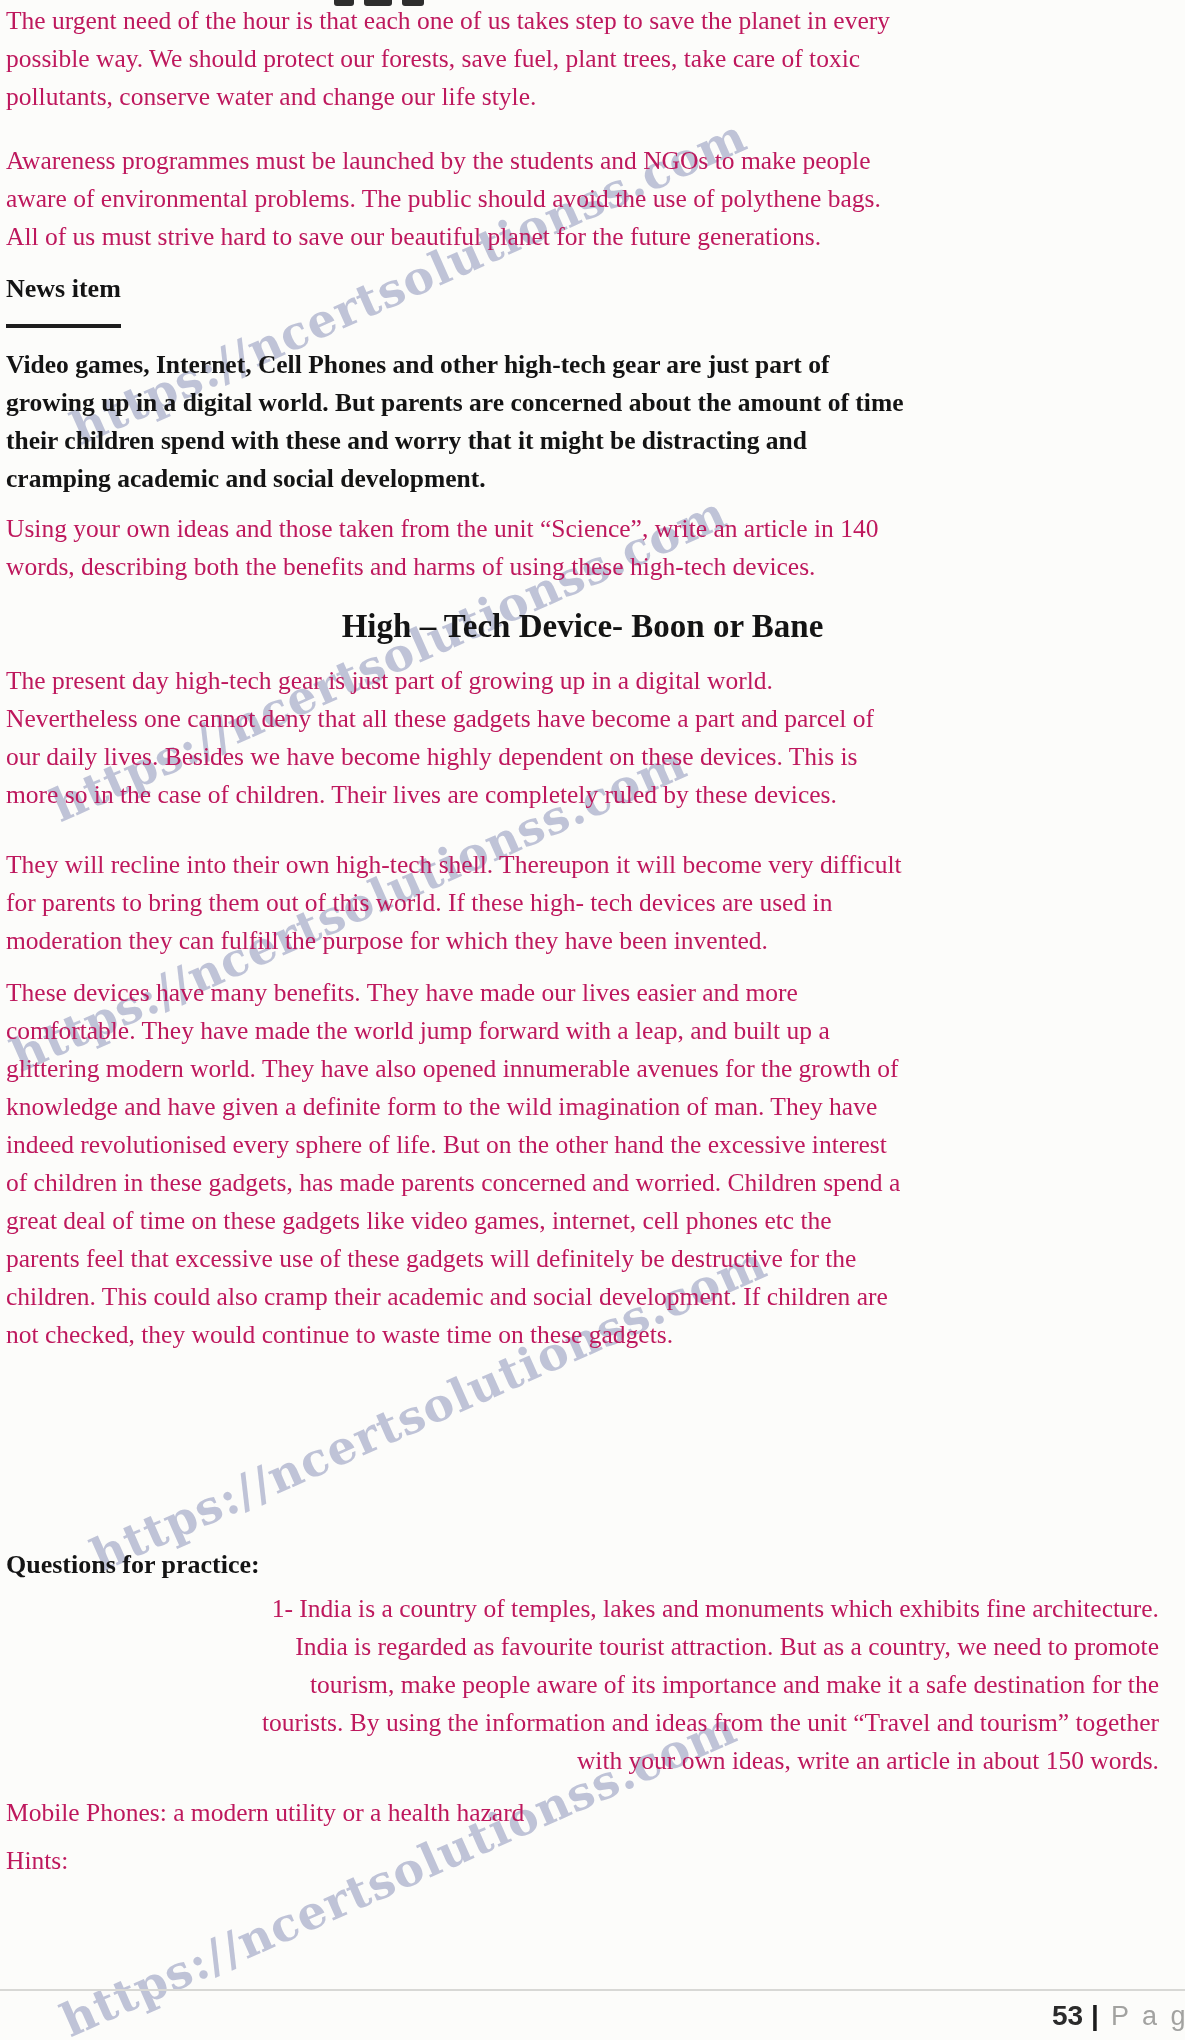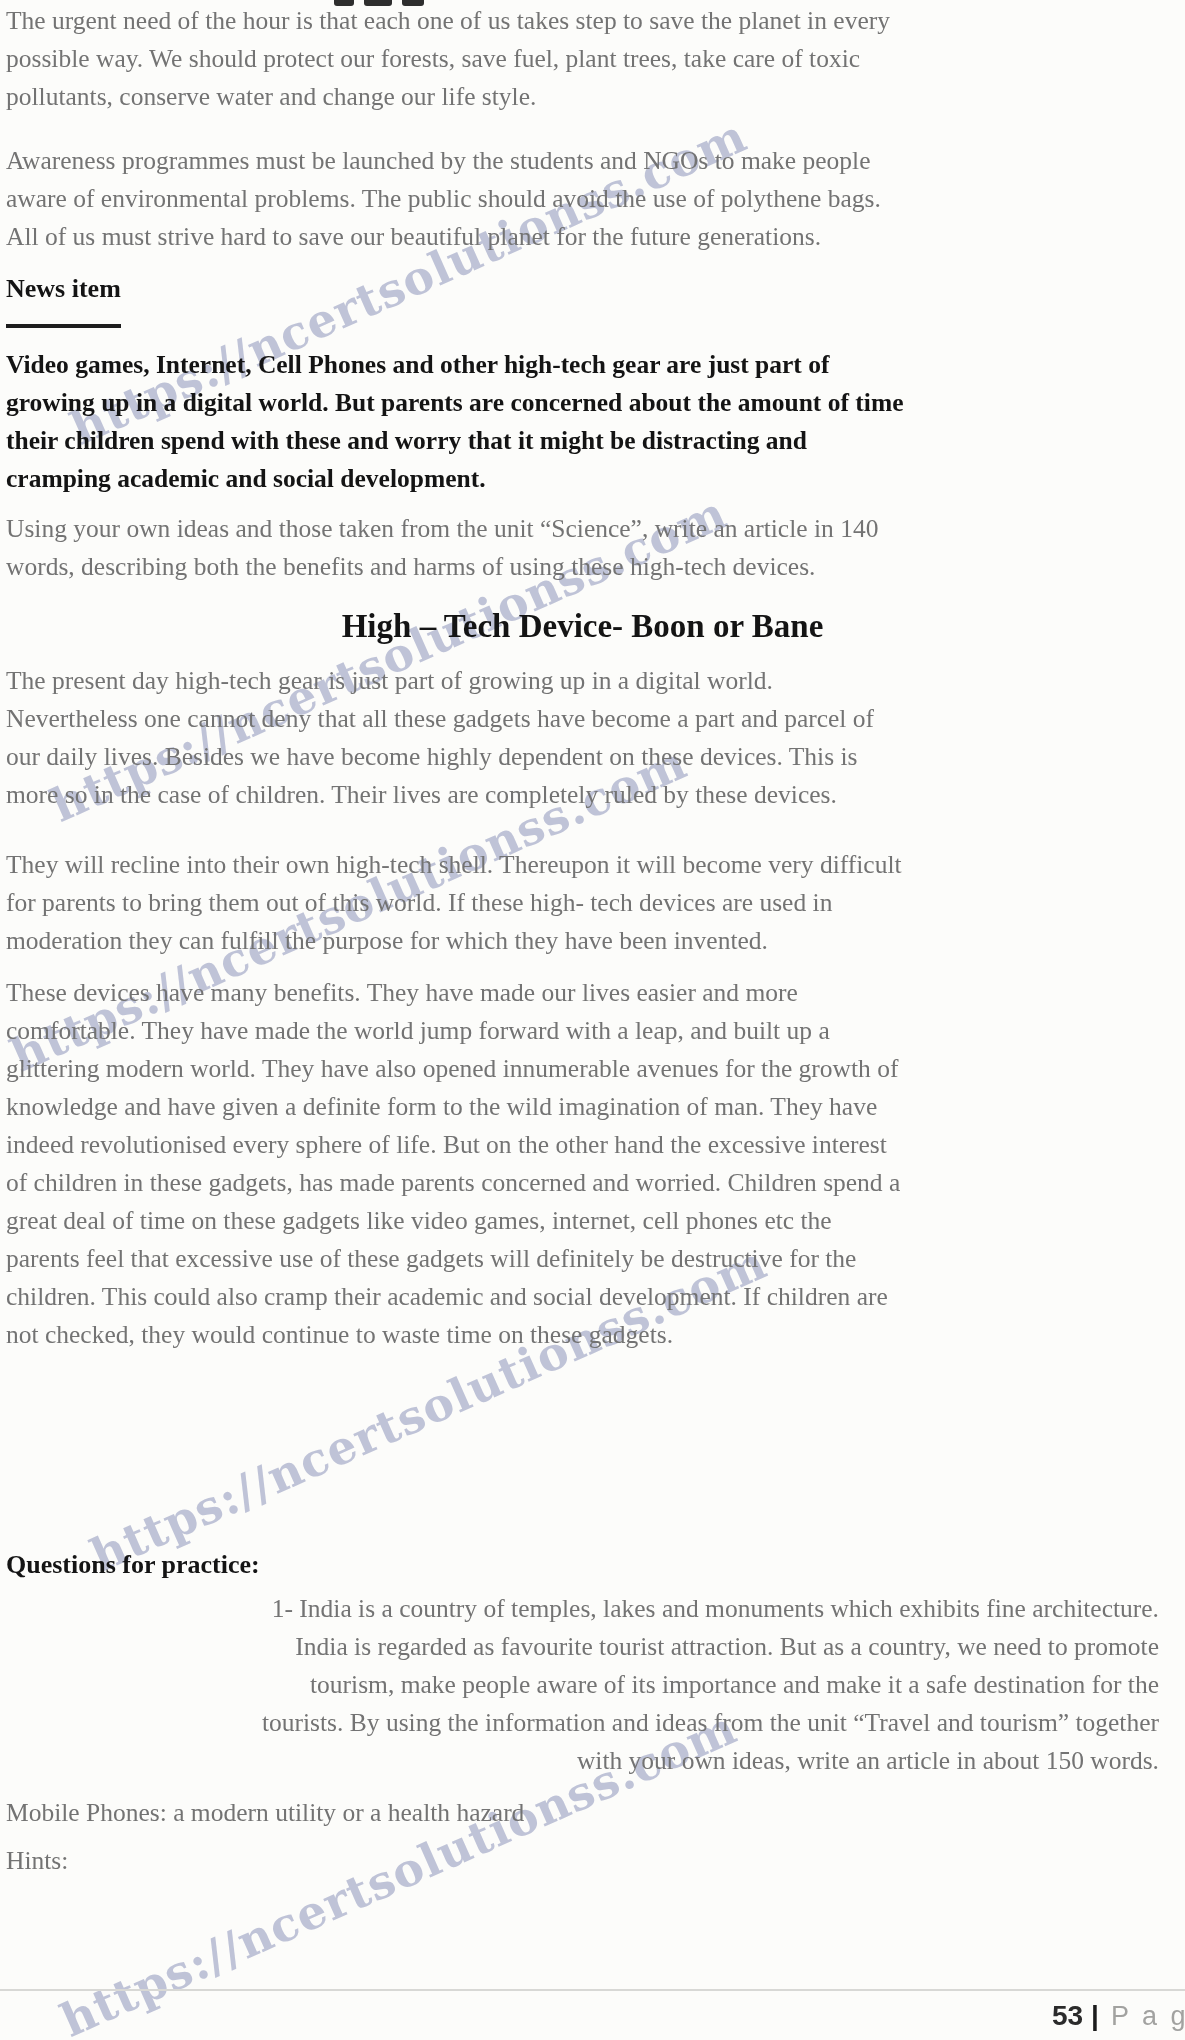--- a/index.html
+++ b/index.html
@@ -17,21 +17,21 @@
     z-index: 2;
     padding: 2px 26px 0 6px;
   }
   .content p, .content h2, .content h3 {
     margin: 0;
     white-space: pre;
   }
   .body-text {
     font-size: 25.5px;
     line-height: 38px;
-    color: #737373;
+    color: #be185d;
   }
   .bold-text {
     font-size: 25.5px;
     line-height: 38px;
     font-weight: 700;
     color: #141414;
   }
   .para-awareness { margin-top: 26px !important; }
   .news-heading   { margin-top: 14px !important; font-size: 26px; line-height: 38px; font-weight: 700; color: #141414; }
   .news-heading .u {

